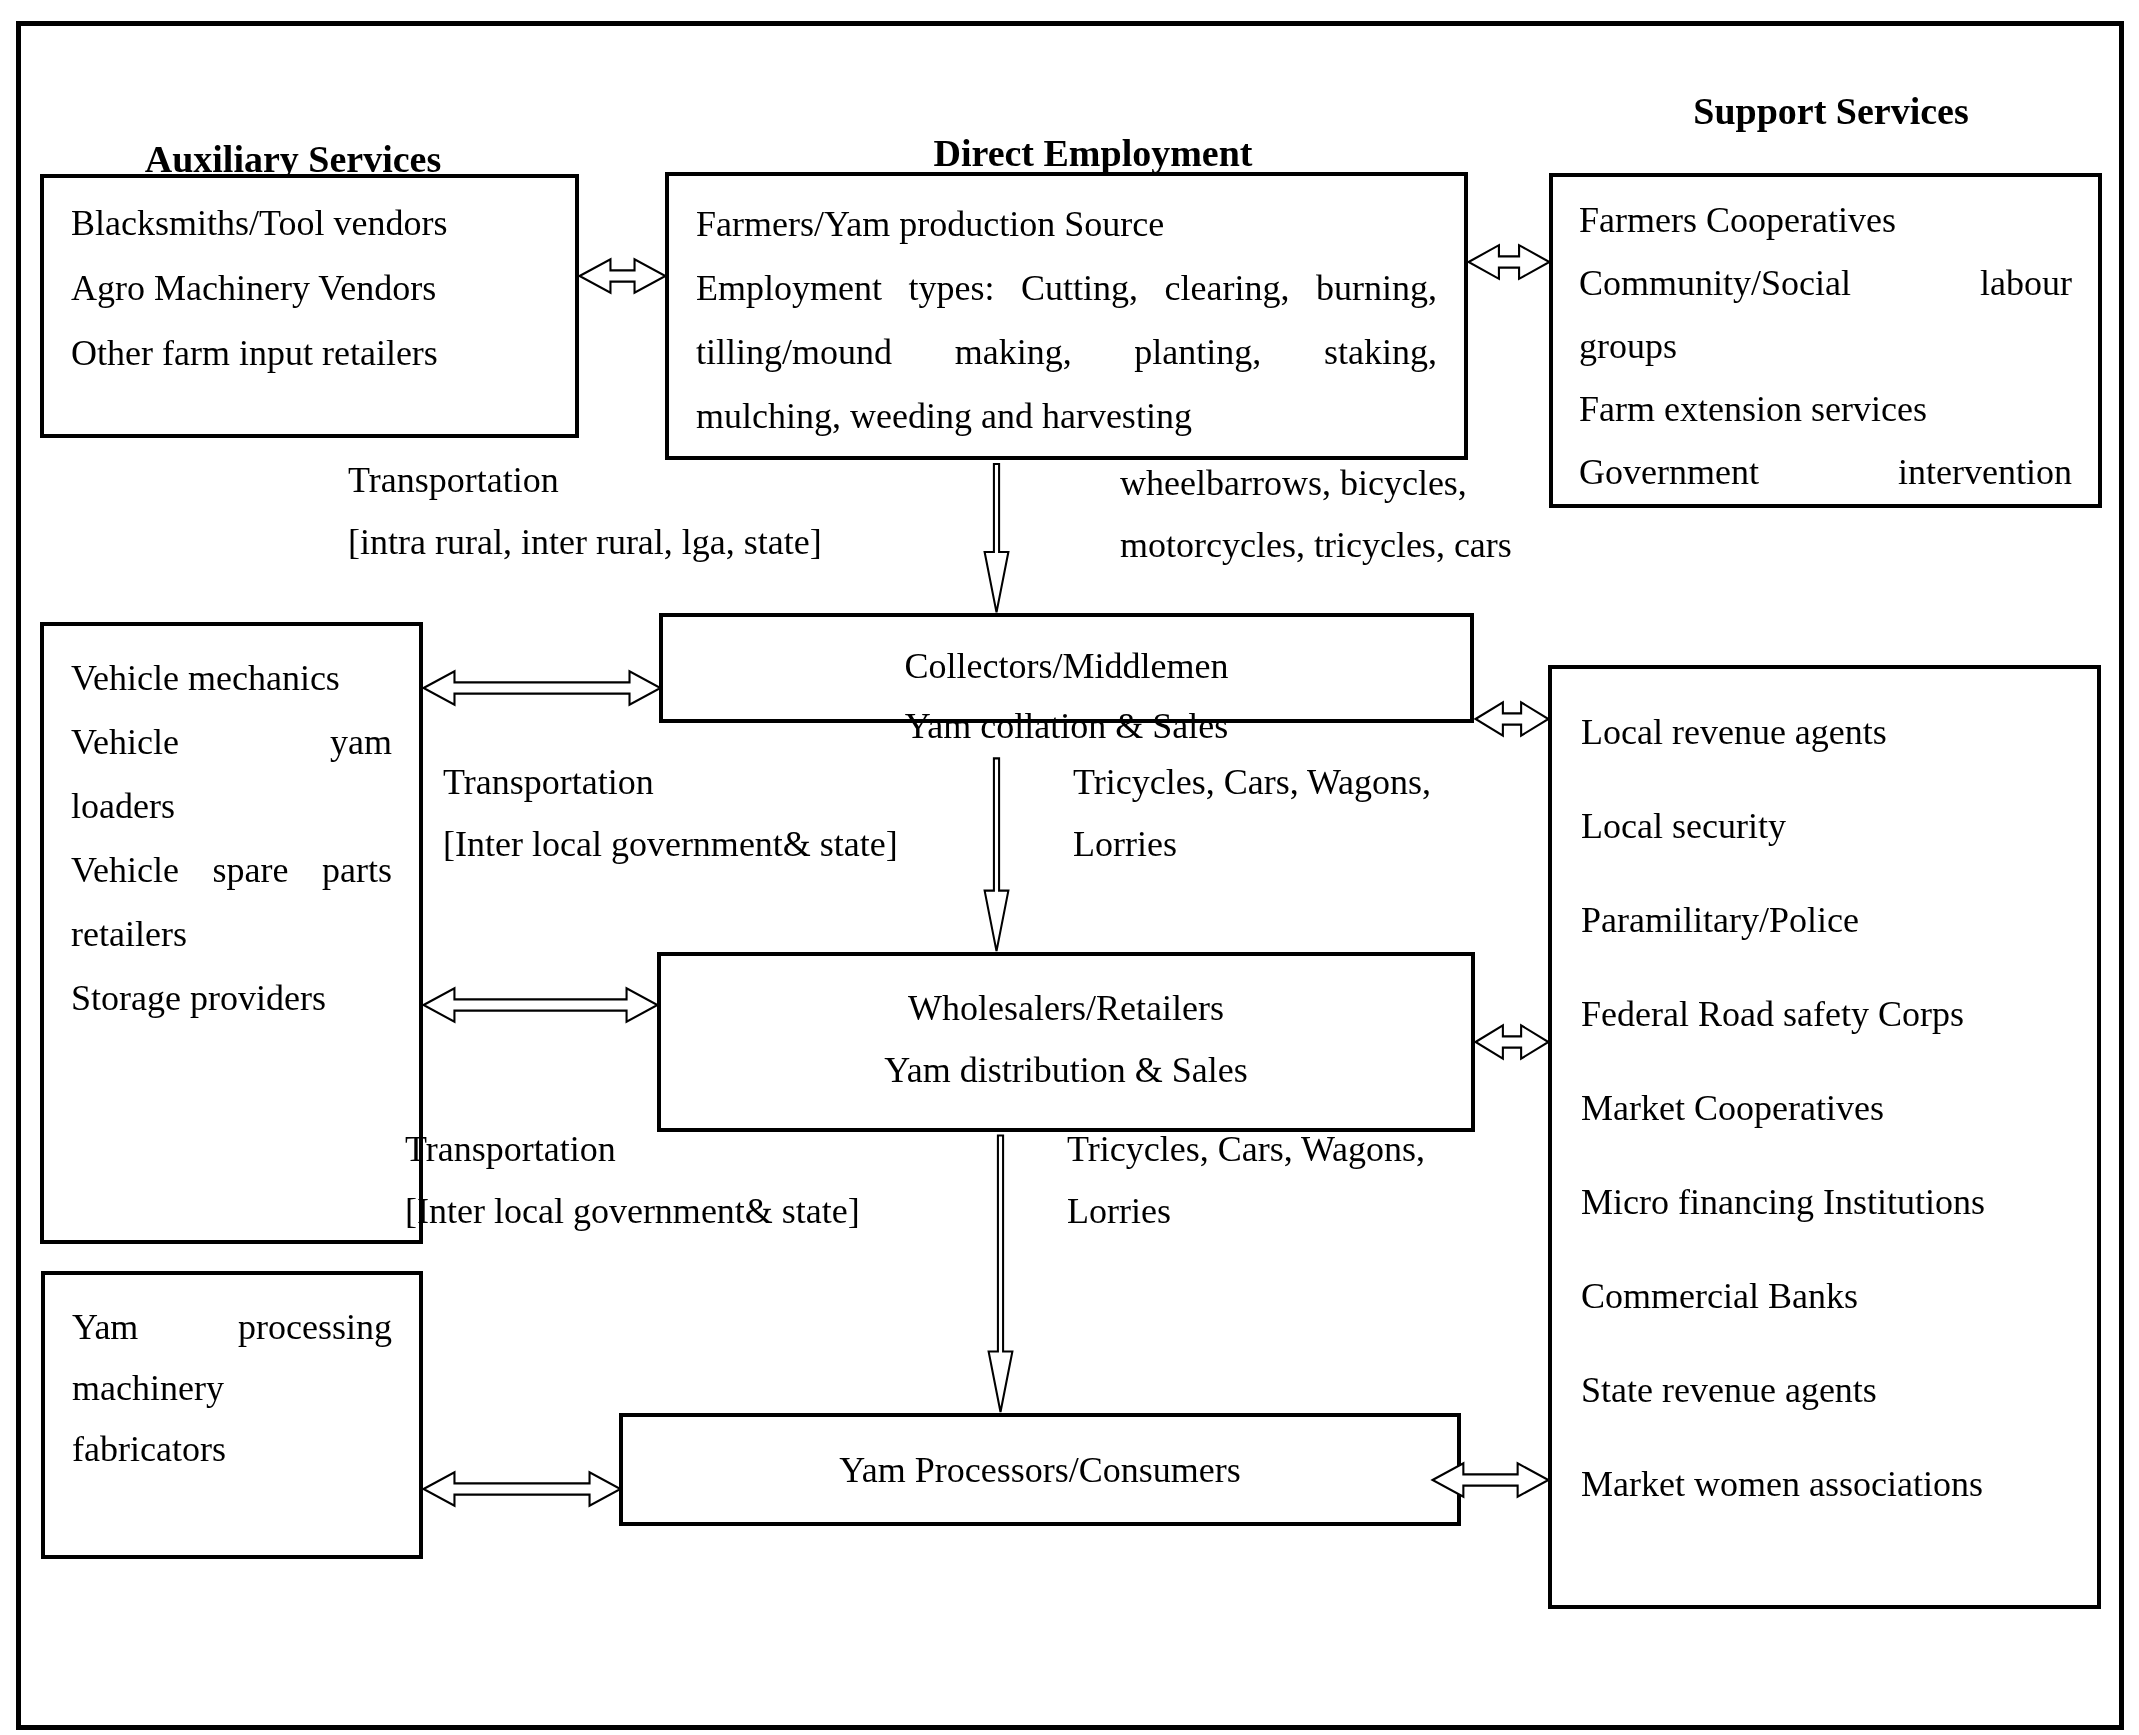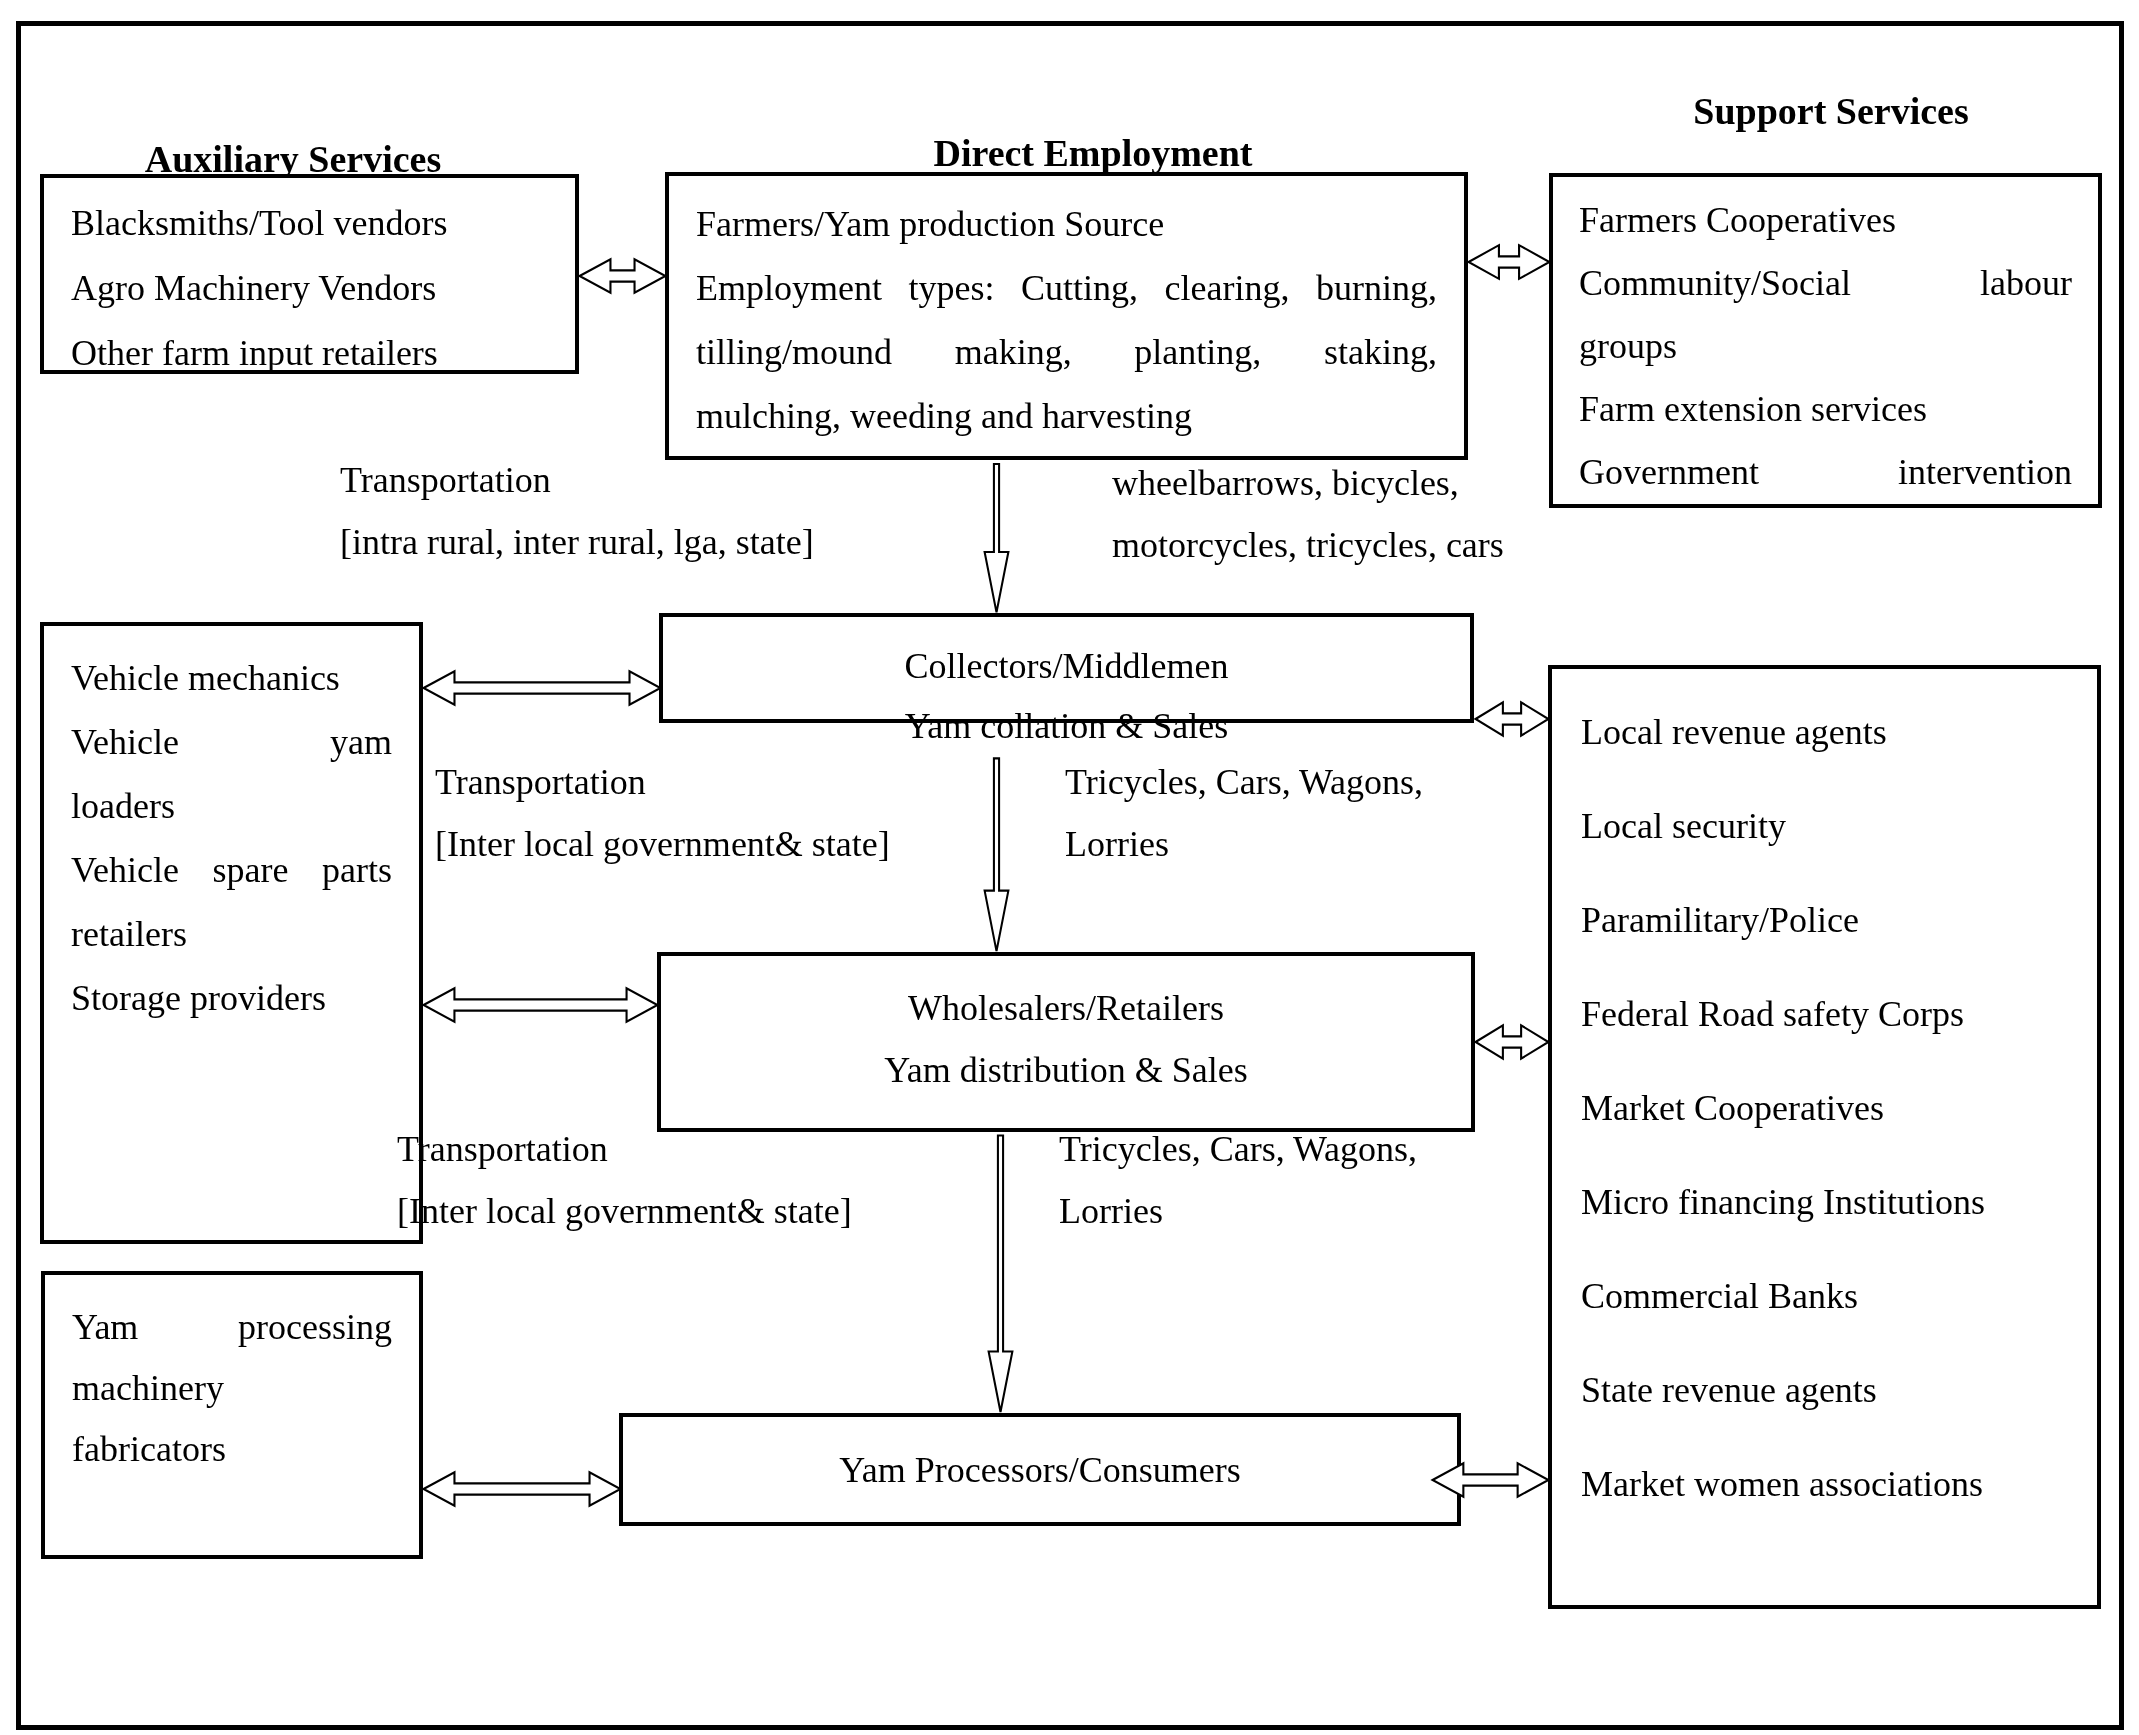--- a/index.html
+++ b/index.html
@@ -4,21 +4,21 @@
 <style>
   html,body{margin:0;padding:0;background:#ffffff;}
   .page{position:relative;width:2140px;height:1735px;background:#ffffff;overflow:hidden;
         font-family:"Liberation Serif","DejaVu Serif",serif;color:#000;}
   .frame{position:absolute;left:15.7px;top:21px;width:2098px;height:1699px;border:5.2px solid #000;}
   .hdr{position:absolute;height:44px;font-size:38px;font-weight:bold;text-align:center;white-space:nowrap;}
   .box{position:absolute;border:4.2px solid #000;background:#fff;box-sizing:border-box;}
   .line{font-size:36px;line-height:64px;white-space:nowrap;}
   .jline{white-space:normal;}
   .center{text-align:center;}
-  .freelbl{position:absolute;font-size:36px;line-height:62px;white-space:nowrap;}
+  .freelbl{position:absolute;font-size:36px;line-height:62px;white-space:nowrap;margin-left:8px;}
   svg.arrow{position:absolute;overflow:visible;}
   
   .b-aux1{padding:12.6px 27px 0 27px;} .b-aux1 .line{line-height:65px;}
   .b-direct{padding:15.7px 27px 0 27px;}
   .b-sup1{padding:11.5px 26px 0 26px;} .b-sup1 .line{line-height:63px;}
   .b-coll{padding:19px 10.5px 0 10.5px;} .b-coll .line{line-height:60px;}
   .b-veh{padding:20px 27px 0 27px;} .b-veh .line{line-height:64px;}
   .b-whole{padding:21px 10.5px 0 10.5px;} .b-whole .line{line-height:62px;}
   .b-yamm{padding:22px 27px 0 27px;} .b-yamm .line{line-height:61px;}
   .b-proc{display:flex;align-items:center;justify-content:center;}
@@ -27,21 +27,21 @@
 </head>
 <body>
 
 <div class="page">
   <div class="frame"></div>
 
   <div class="hdr" style="left:84px;top:89px;width:418px;margin-top:48px;">Auxiliary Services</div>
   <div class="hdr" style="left:884px;top:89px;width:418px;margin-top:42px;">Direct Employment</div>
   <div class="hdr" style="left:1622px;top:89px;width:418px;">Support Services</div>
 
-  <div class="box b-aux1" style="left:40px;top:174px;width:539px;height:200px;">
+  <div class="box b-aux1" style="left:40px;top:174px;width:539px;height:264px;">
     <div class="line">Blacksmiths/Tool vendors</div>
     <div class="line">Agro Machinery Vendors</div>
     <div class="line">Other farm input retailers</div>
   </div>
 
   <div class="box b-direct" style="left:665px;top:172px;width:803px;height:288px;">
     <div class="line">Farmers/Yam production Source</div>
     <div class="line jline" style="display: flex; justify-content: space-between;">
         <span>Employment</span>
         <span>types:</span>

